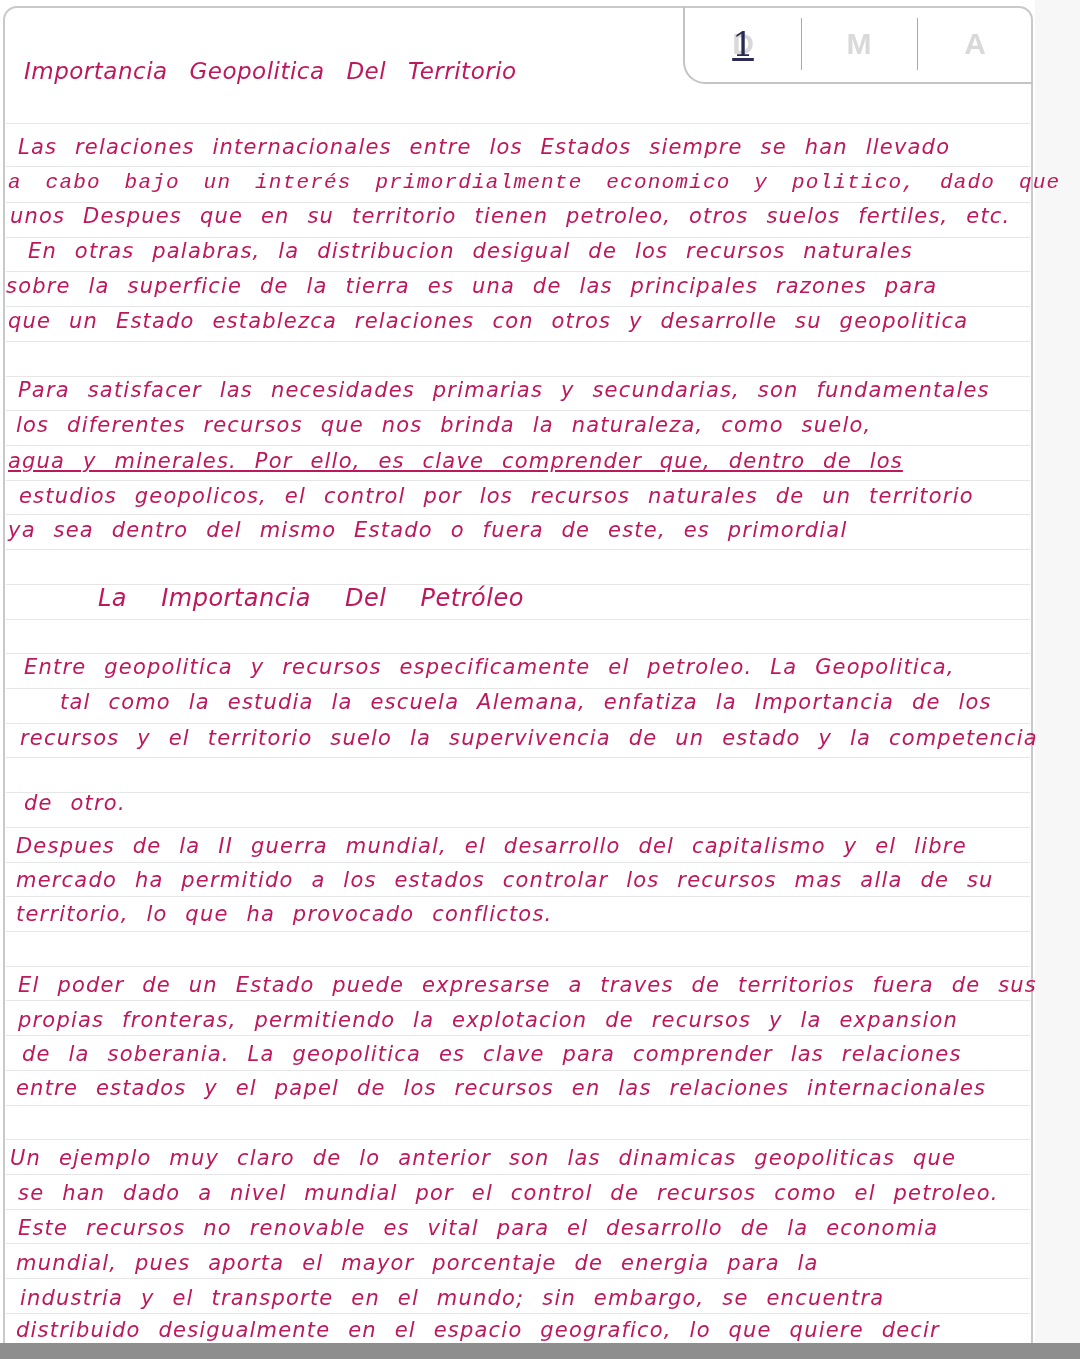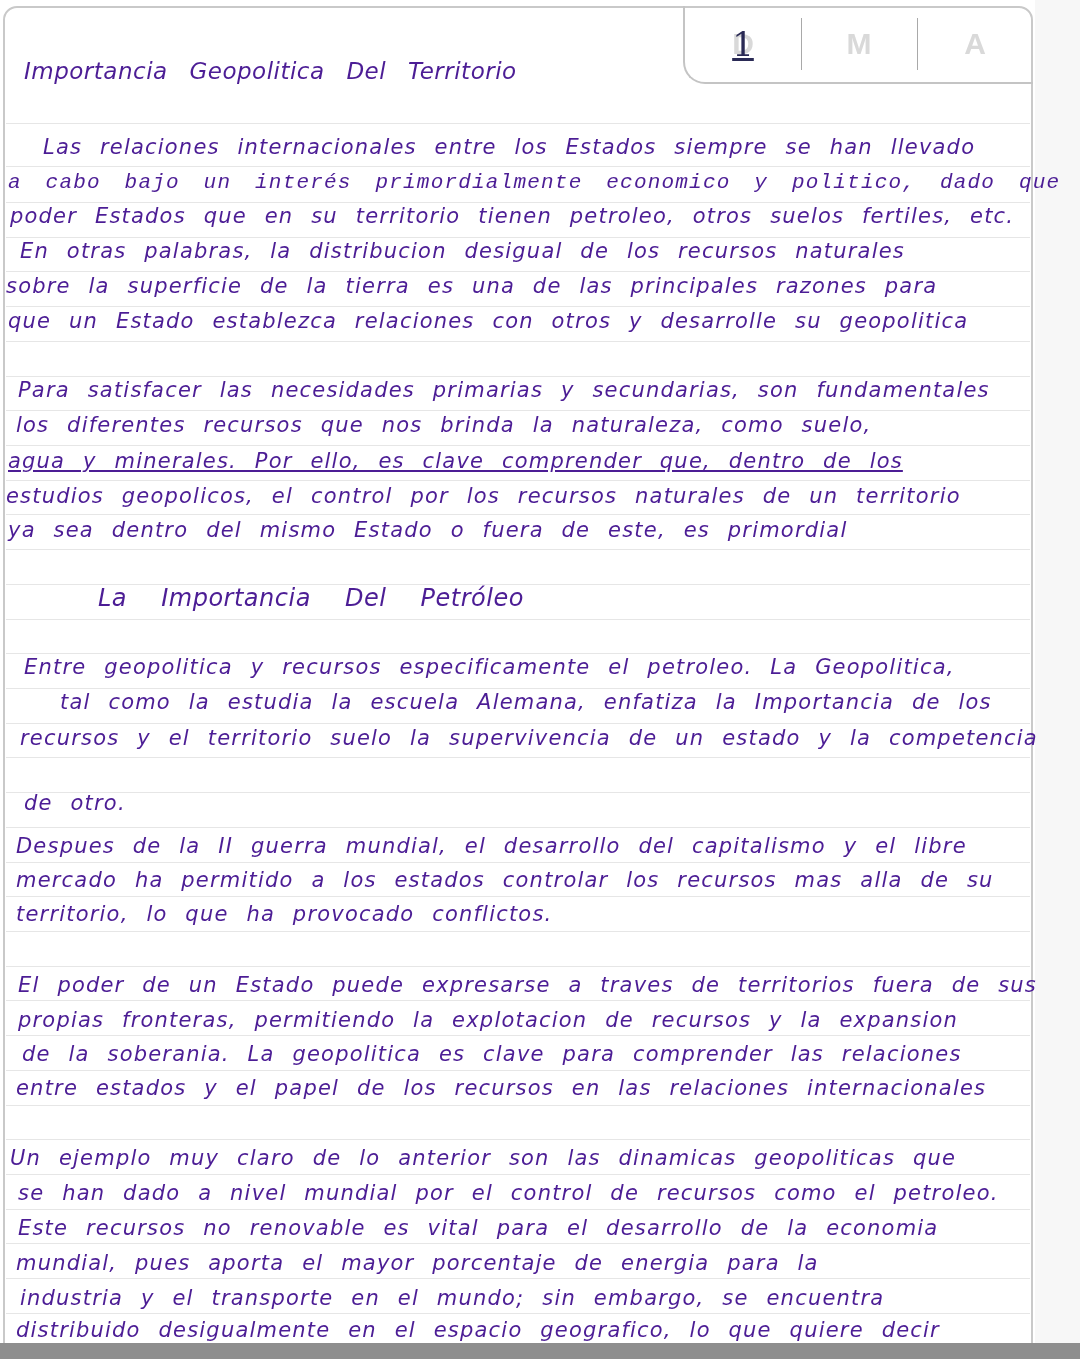--- a/index.html
+++ b/index.html
@@ -78,21 +78,21 @@
       font-family: "DejaVu Serif", serif;
       font-weight: normal;
       font-size: 34px;
       color: #2a2a55;
       text-decoration: underline;
     }
     .hand {
       position: absolute;
       font-family: "DejaVu Sans", sans-serif;
       font-size: 21px;
-      color: #4c1d95;
+      color: #be185d;
       white-space: nowrap;
       letter-spacing: 1.2px;
       word-spacing: 10px;
       font-style: italic;
       font-weight: 300;
     }
     .title {
       font-size: 23px;
       letter-spacing: 0.5px;
       word-spacing: 14px;
@@ -162,31 +162,31 @@
   <div class="date-cell">
     <span>M</span>
   </div>
   <div class="date-cell">
     <span>A</span>
   </div>
 </div>
 
 <div class="hand title" style="left:24px; top:58px;">Importancia Geopolitica Del Territorio</div>
 
-<div class="hand" style="left:18px; top:135px;margin-left:25px;">Las relaciones internacionales entre los Estados siempre se han llevado</div>
+<div class="hand" style="left:18px; top:135px;">Las relaciones internacionales entre los Estados siempre se han llevado</div>
 <div class="hand" style="left:8px;  top:171px;font-family:Liberation Mono, monospace;">a cabo bajo un interés primordialmente economico y politico, dado que hay</div>
-<div class="hand" style="left:10px; top:204px;">poder Estados que en su territorio tienen petroleo, otros suelos fertiles, etc.</div>
-<div class="hand" style="left:20px; top:239px;">En otras palabras, la distribucion desigual de los recursos naturales</div>
+<div class="hand" style="left:10px; top:204px;">unos Despues que en su territorio tienen petroleo, otros suelos fertiles, etc.</div>
+<div class="hand" style="left:28px; top:239px;">En otras palabras, la distribucion desigual de los recursos naturales</div>
 <div class="hand" style="left:6px;  top:274px;">sobre la superficie de la tierra es una de las principales razones para</div>
 <div class="hand" style="left:8px;  top:309px;">que un Estado establezca relaciones con otros y desarrolle su geopolitica</div>
 
 <div class="hand" style="left:18px; top:378px;">Para satisfacer las necesidades primarias y secundarias, son fundamentales</div>
 <div class="hand" style="left:16px; top:413px;">los diferentes recursos que nos brinda la naturaleza, como suelo,</div>
 <div class="hand" style="left:8px;  top:449px;text-decoration:underline;">agua y minerales. Por ello, es clave comprender que, dentro de los</div>
-<div class="hand" style="left:6px;  top:484px;">estudios geopolicos, el control por los recursos naturales de un territorio</div>
+<div class="hand" style="left:6px;  top:484px;padding-left:13px;">estudios geopolicos, el control por los recursos naturales de un territorio</div>
 <div class="hand" style="left:8px;  top:518px;">ya sea dentro del mismo Estado o fuera de este, es primordial</div>
 
 <div class="hand subtitle" style="left:98px; top:584px;">La Importancia Del Petróleo</div>
 
 <div class="hand" style="left:24px; top:655px;">Entre geopolitica y recursos especificamente el petroleo. La Geopolitica,</div>
 <div class="hand" style="left:20px; top:690px;margin-left:40px;">tal como la estudia la escuela Alemana, enfatiza la Importancia de los</div>
 <div class="hand" style="left:20px; top:726px;">recursos y el territorio suelo la supervivencia de un estado y la competencia</div>
 <div class="hand" style="left:24px; top:761px;margin-top:30px;">de otro.</div>
 
 <div class="hand" style="left:16px; top:834px;">Despues de la II guerra mundial, el desarrollo del capitalismo y el libre</div>

